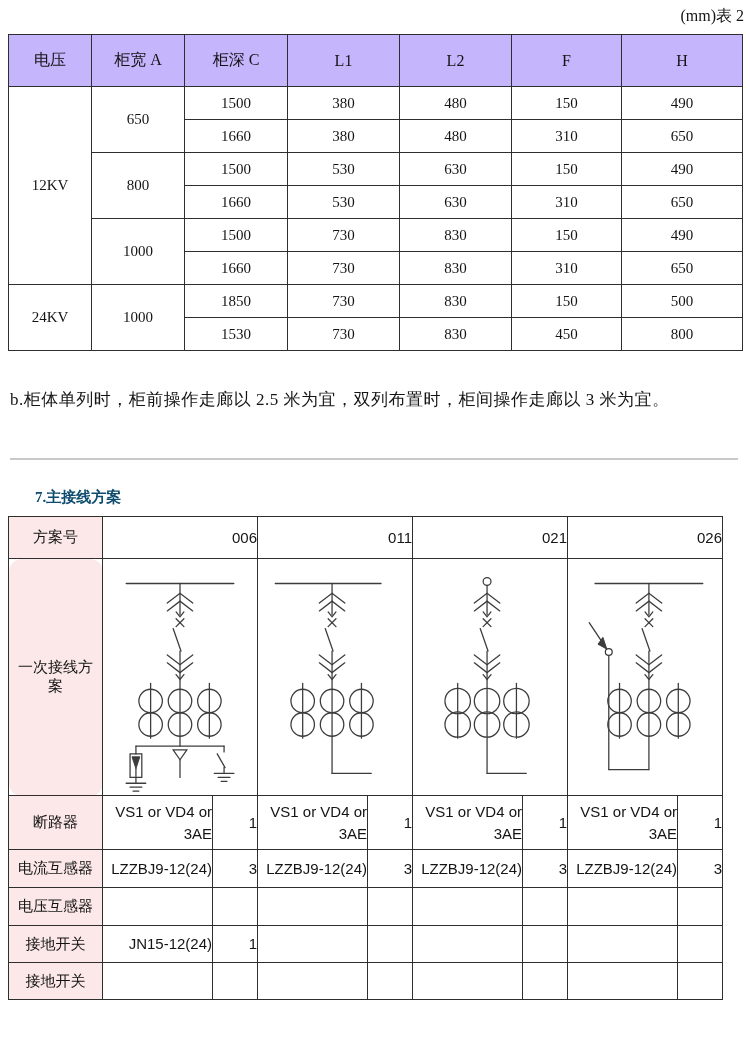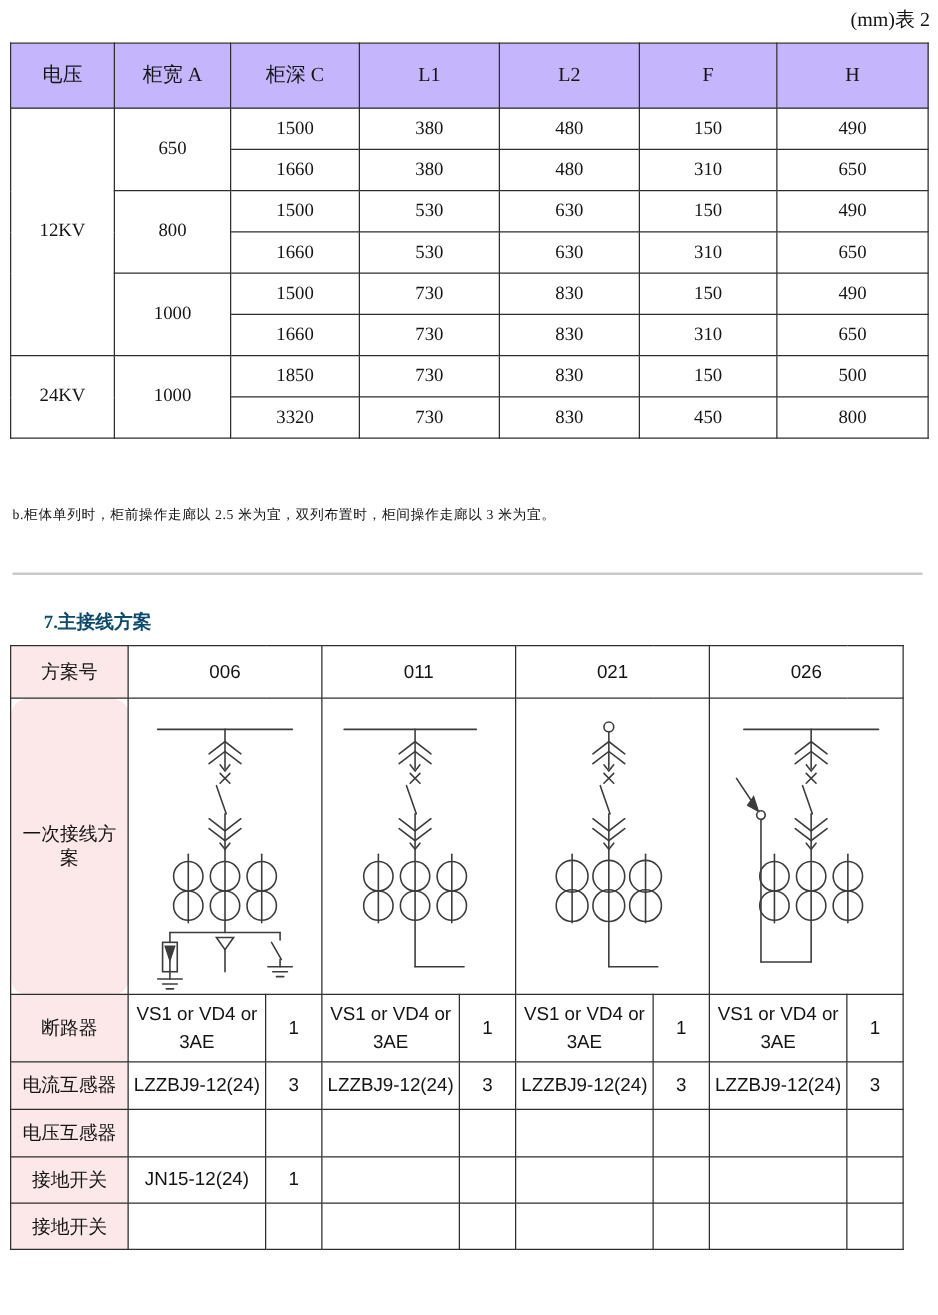--- a/index.html
+++ b/index.html
@@ -14,36 +14,36 @@
   
   .caption { position:absolute; top:6px; right:6px; font-size:16px; }
 
   
   .t1 { position:absolute; left:8px; top:34px; width:734px; font-size:15px; }
   .t1 thead tr { height:52px; }
   .t1 thead th { background:#c4b5fd; font-size:16px; }
   .t1 tbody tr { height:33px; }
 
   
-  .note { position:absolute; left:10px; top:388px; width:720px; font-size:11px; letter-spacing:0.5px;margin-top:16px; }
+  .note { position:absolute; left:10px; top:388px; width:720px; font-size:17px; letter-spacing:0.5px; }
   .divider { position:absolute; left:10px; right:12px; top:458px; height:0; border-top:2px solid #c9c9c9; }
   .section-heading { position:absolute; left:35px; top:488px; font-size:15px; font-weight:bold; color:#0c4a6e; }
 
   
   .t2 { position:absolute; left:8px; top:516px; width:714px; font-size:15px; }
   .t2 .lbl { background:#fce8e8; }
   .t2 .hdr-row { height:42px;padding-left:45px; }
   .t2 .diagram-row { height:237px; }
   .t2 .breaker-row { height:54px; }
   .t2 .ct-row { height:38px; }
   .t2 .vt-row { height:38px; }
   .t2 .es-row { height:37px; }
   .t2 .fuse-row { height:37px; }
   .t2 .arr-row { height:38px; }
-  .sans { font-family:"Liberation Sans","DejaVu Sans",sans-serif; }
+  .sans { font-family:"Liberation Sans","DejaVu Sans",sans-serif;text-align:right; }
   .t2 td.sans { font-size:15px; line-height:1.45; }
   .diagram-cell { vertical-align:middle; }
   .diagram-cell svg { display:block; margin:0 auto; }
   svg .ln { stroke:#3c3c3c; stroke-width:1.3; fill:none; stroke-linecap:round; }
   svg .fl { stroke:#3c3c3c; stroke-width:1; fill:#3c3c3c; }
   svg .op { stroke:#3c3c3c; stroke-width:1.3; fill:none; }
 </style>
 </head>
 <body>
 
@@ -122,21 +122,21 @@
       <tr>
         <td rowspan="2">24KV</td>
         <td rowspan="2">1000</td>
         <td>1850</td>
         <td>730</td>
         <td>830</td>
         <td>150</td>
         <td>500</td>
       </tr>
       <tr>
-        <td>3320</td>
+        <td>1530</td>
         <td>730</td>
         <td>830</td>
         <td>450</td>
         <td>800</td>
       </tr>
     </tbody>
   </table>
 
   <div class="note">b.柜体单列时，柜前操作走廊以 2.5 米为宜，双列布置时，柜间操作走廊以 3 米为宜。</div>
 

